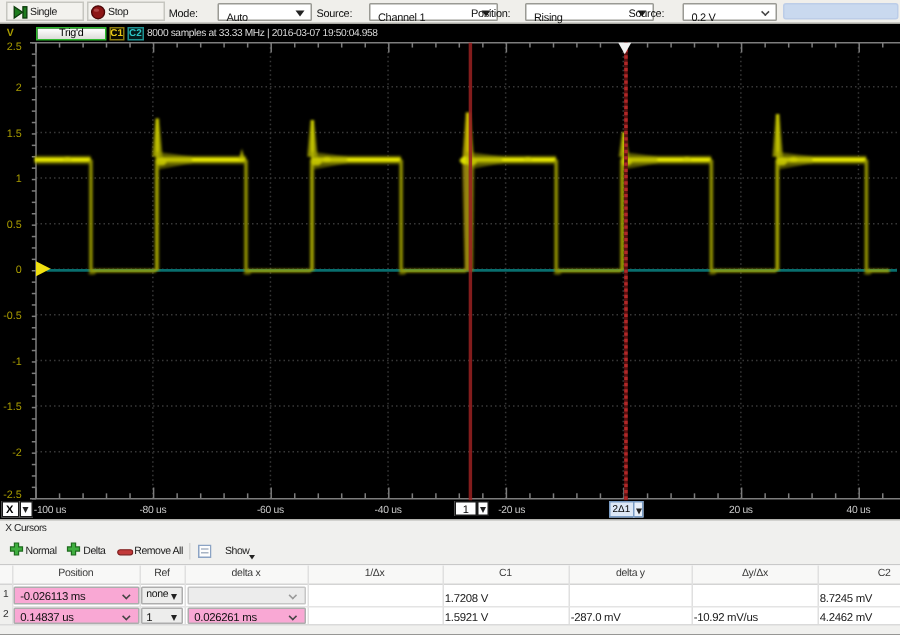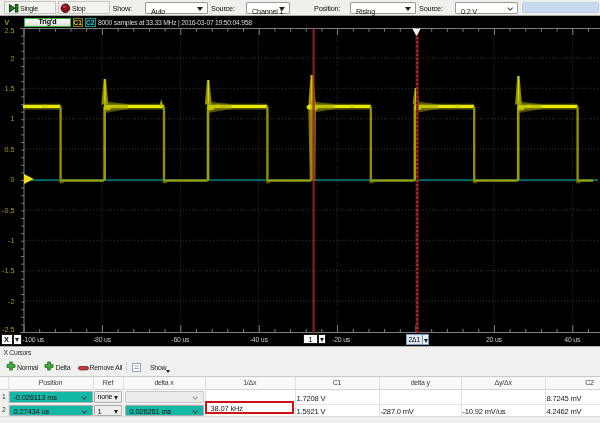--- a/index.html
+++ b/index.html
@@ -9,67 +9,67 @@
 #topbar{left:0;top:0;width:600px;height:16px;background:#f0efeb;border-bottom:1px solid #a8a8a2}
 .tbtn{border:1px solid #c6c6c0;background:#f3f2ee;height:13px;top:1px;font-size:7px;letter-spacing:-0.25px;color:#1a1a1a}
 .tlab{font-size:7.3px;letter-spacing:-0.2px;color:#111;top:3.5px}
 .dd{border:1px solid #9a9a94;background:#fff;height:12px;top:2px;font-size:7.3px;letter-spacing:-0.2px;color:#111;border-radius:1px}
 .dd .tx{position:absolute;left:5px;top:4px;white-space:nowrap}
 .arr{position:absolute;width:0;height:0;border-left:3.2px solid transparent;border-right:3.2px solid transparent;border-top:4px solid #222}
 .chev{position:absolute;width:4.4px;height:4.4px;border-right:1.2px solid #444;border-bottom:1.2px solid #444;transform:rotate(45deg)}
 
 #scope{left:0;top:16px;width:600px;height:330px;background:#000}
 .sc{position:absolute;z-index:3}
-#trigd{left:24px;top:1.5px;width:47px;height:9.5px;background:linear-gradient(#ffffff,#dcdcd8);border:1.6px solid #2db82d;color:#000;font-weight:bold;font-size:7.2px;letter-spacing:-0.2px;text-align:center;line-height:6.4px}
+#trigd{left:24px;top:1.5px;width:47px;height:9.5px;background:linear-gradient(#ffffff,#dcdcd8);border:1.6px solid #2db82d;color:#000;font-weight:normal;font-size:7.2px;letter-spacing:-0.2px;text-align:center;line-height:6.4px}
 .chbox{font-weight:bold;font-size:6.6px;text-align:center;top:2px;height:8.5px;line-height:7.2px}
 #vlab{left:4.5px;top:3px;color:#a89b00;font-weight:bold;font-size:7px}
 #info{left:98px;top:2.8px;color:#d8d8d8;font-size:6.8px;letter-spacing:-0.25px;white-space:nowrap}
 .xbtn{background:#fff;border:1px solid #1a1a1a;color:#000;font-size:7.4px;font-weight:bold;z-index:4}
 
 #panel{left:0;top:346px;width:600px;height:77px;background:#f0f0ee;border-top:1px solid #b2b2ae}
 #ptitle{left:3.5px;top:2px;font-size:6.8px;letter-spacing:-0.3px;color:#2a2a2a}
 #ptool{left:0;top:11.5px;width:600px;height:16px}
 .ticn{top:2px}
 .ttx{font-size:7px;letter-spacing:-0.3px;color:#1c1c1c;top:5px}
 #ptable{left:0;top:28.5px;width:600px;height:48.5px;border-top:1px solid #c9c9c9}
 .hdr{font-size:7px;letter-spacing:-0.2px;color:#3a3a3a;top:2.5px;text-align:center}
 .cellv{font-size:7.6px;letter-spacing:-0.2px;color:#1a1a1a;white-space:nowrap}
-.cmb{border:1px solid #adadad;background:#14b8a6;font-size:7.6px;letter-spacing:-0.2px;color:#111;border-radius:1px}
+.cmb{border:1px solid #adadad;background:#f9a8d4;font-size:7.6px;letter-spacing:-0.2px;color:#111;border-radius:1px}
 .vline{width:1px;background:#e0e0e0;top:0;height:39.5px}
 .rowhdr{font-size:6.8px;color:#333}
 </style></head>
 <body>
 <div id="app">
     <div id="topbar" class="ab">
       <div class="ab tbtn" style="left:3.5px;width:52.5px">
         <svg width="52" height="12" style="position:absolute;left:0;top:0">
           <polygon points="4.5,2.5 4.5,10 10,6.2" fill="#1e7d1e" stroke="#0c3c0c" stroke-width="0.9"></polygon>
           <rect x="10.3" y="2.5" width="2.6" height="7.5" fill="#1e7d1e" stroke="#0c3c0c" stroke-width="0.9"></rect>
         </svg>
         <span style="position:absolute;left:15.5px;top:2.5px">Single</span>
       </div>
       <div class="ab tbtn" style="left:58px;width:51.5px">
         <svg width="50" height="12" style="position:absolute;left:0;top:0">
           <circle cx="6.4" cy="6.2" r="4.3" fill="#8c1616" stroke="#4c0808" stroke-width="0.9"></circle>
           <ellipse cx="5.3" cy="4.8" rx="1.8" ry="1.1" fill="#b85050" opacity="0.8"></ellipse>
         </svg>
         <span style="position:absolute;left:13px;top:2.5px">Stop</span>
       </div>
-      <span class="ab tlab" style="left:112.5px">Show:</span>
+      <span class="ab tlab" style="left:112.5px">Mode:</span>
       <div class="ab dd" style="left:145px;width:62.5px">
         <span class="tx">Auto</span>
         <span class="arr" style="right:4px;top:4px"></span>
       </div>
       <span class="ab tlab" style="left:211px">Source:</span>
-      <div class="ab dd" style="left:246px;width:44px">
+      <div class="ab dd" style="left:246px;width:86px">
         <span class="tx">Channel 1</span>
         <span class="arr" style="right:4px;top:4px"></span>
       </div>
       <span class="ab tlab" style="left:314px">Position:</span>
-      <div class="ab dd" style="left:350px;width:66px">
+      <div class="ab dd" style="left:350px;width:86px">
         <span class="tx">Rising</span>
         <span class="arr" style="right:4px;top:4px"></span>
       </div>
       <span class="ab tlab" style="left:419px">Source:</span>
       <div class="ab dd" style="left:455px;width:63px">
         <span class="tx">0.2 V</span>
         <span class="chev" style="right:5px;top:3px"></span>
       </div>
       <div class="ab" style="left:522px;top:1.5px;width:77px;height:11.5px;background:#c9d9ef;border:1px solid #bccde8;border-radius:2px"></div>
     </div>
@@ -387,32 +387,29 @@
         <div class="ab cmb" style="left:94px;top:14.5px;width:28px;height:12px;font-size:7px;background:#ededec">
           <span style="position:absolute;left:2.5px;top:1.2px;white-space:nowrap">none</span>
           <span class="arr" style="right:3px;top:4px;border-left-width:2.8px;border-right-width:2.8px"></span>
         </div>
         <div class="ab cmb" style="left:124.5px;top:14.5px;width:79px;height:12px;background:#ececec;border-color:#c6c6c6">
           <span class="chev" style="right:5px;top:3px;border-color:#9a9a9a"></span>
         </div>
         <div class="ab cellv" style="left:296.5px;top:17.5px">1.7208 V</div>
         <div class="ab cellv" style="left:546.5px;top:17.5px">8.7245 mV</div>
         <div class="ab cmb" style="left:8.5px;top:28px;width:84px;height:11.5px">
-          <span style="position:absolute;left:4px;top:1.2px;white-space:nowrap">0.27434 us</span>
+          <span style="position:absolute;left:4px;top:1.2px;white-space:nowrap">0.14837 us</span>
           <span class="chev" style="right:5px;top:3px;border-color:#444"></span>
         </div>
         <div class="ab cmb" style="left:94px;top:28px;width:28px;height:11.5px;background:#ededec">
           <span style="position:absolute;left:2.5px;top:1.2px;white-space:nowrap">1</span>
           <span class="arr" style="right:3px;top:4px;border-left-width:2.8px;border-right-width:2.8px"></span>
         </div>
         <div class="ab cmb" style="left:124.5px;top:28px;width:79px;height:11.5px">
           <span style="position:absolute;left:4px;top:1.2px;white-space:nowrap">0.026261 ms</span>
           <span class="chev" style="right:5px;top:3px;border-color:#444"></span>
-        </div>
-        <div class="ab" style="left:205px;top:24.3px;width:89px;height:13.2px;border:2.4px solid #cc1212;background:#fff">
-          <span class="cellv" style="position:absolute;left:3.5px;top:1.2px">38.07 kHz</span>
         </div>
         <div class="ab cellv" style="left:296.5px;top:30px">1.5921 V</div>
         <div class="ab cellv" style="left:380.5px;top:30px">-287.0 mV</div>
         <div class="ab cellv" style="left:462.5px;top:30px">-10.92 mV/us</div>
         <div class="ab cellv" style="left:546.5px;top:30px">4.2462 mV</div>
       </div>
     </div>
   </div>
 </body></html>

